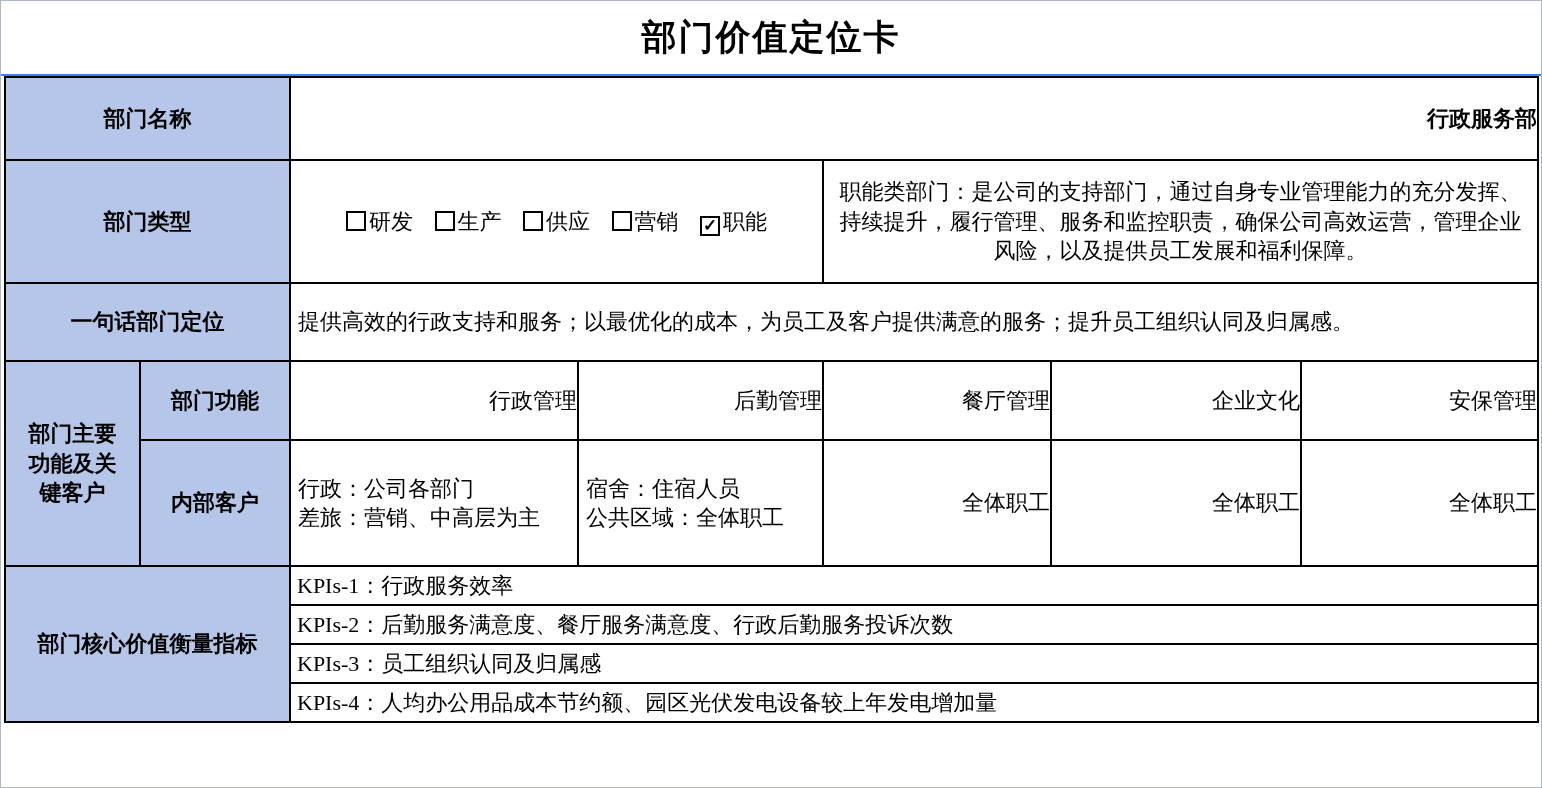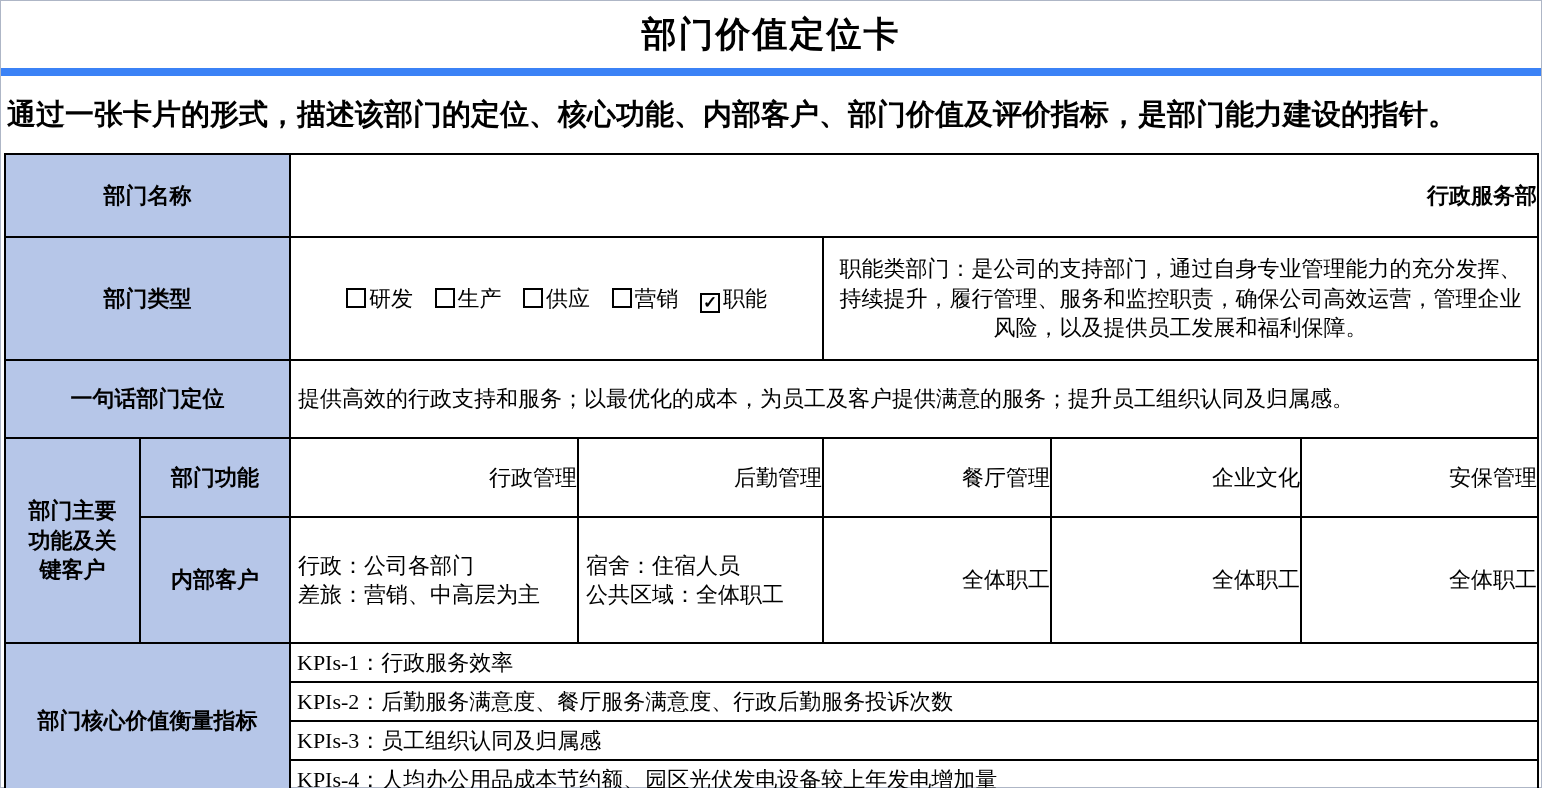--- a/index.html
+++ b/index.html
@@ -12,21 +12,21 @@
     overflow:hidden;
   }
   .page {
     position:absolute; left:0; top:0;
     width:1542px; height:788px;
     border:1px solid #aeb6c6;
   }
   
   .title-band {
     height:75px;
-    border-bottom:8px solid #3b82f6;
+    border-bottom:2px solid #3b82f6;
     display:flex; align-items:center; justify-content:center;
   }
   .title {
     font-size:35px; font-weight:bold; letter-spacing:2px;
   }
   .subtitle-band {
     height:77px;
     display:flex; align-items:center;
     padding-left:6px;
   }
@@ -88,23 +88,20 @@
 </style>
 </head>
 <body>
 
 <div class="page">
 
   <div class="title-band">
     <div class="title">部门价值定位卡</div>
   </div>
 
-  <div class="subtitle-band">
-    <div class="subtitle">通过一张卡片的形式，描述该部门的定位、核心功能、内部客户、部门价值及评价指标，是部门能力建设的指针。</div>
-  </div>
 
   <table class="card">
     <colgroup>
       <col style="width:135px">
         <col style="width:150px">
         <col style="width:288px">
       <col style="width:245px">
         <col style="width:228px">
         <col style="width:250px">
         <col style="width:237px">

